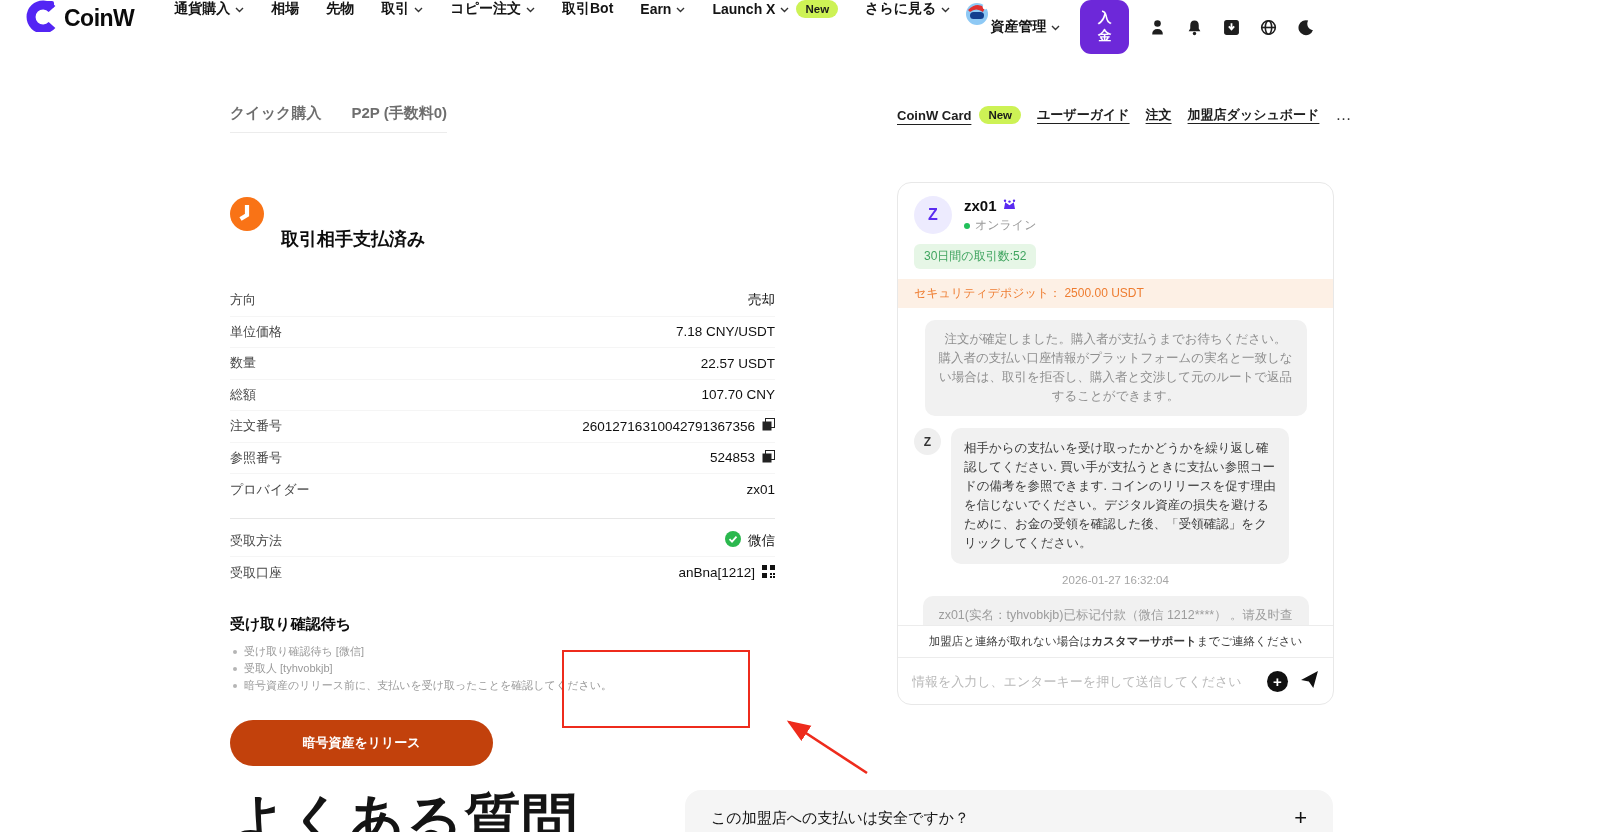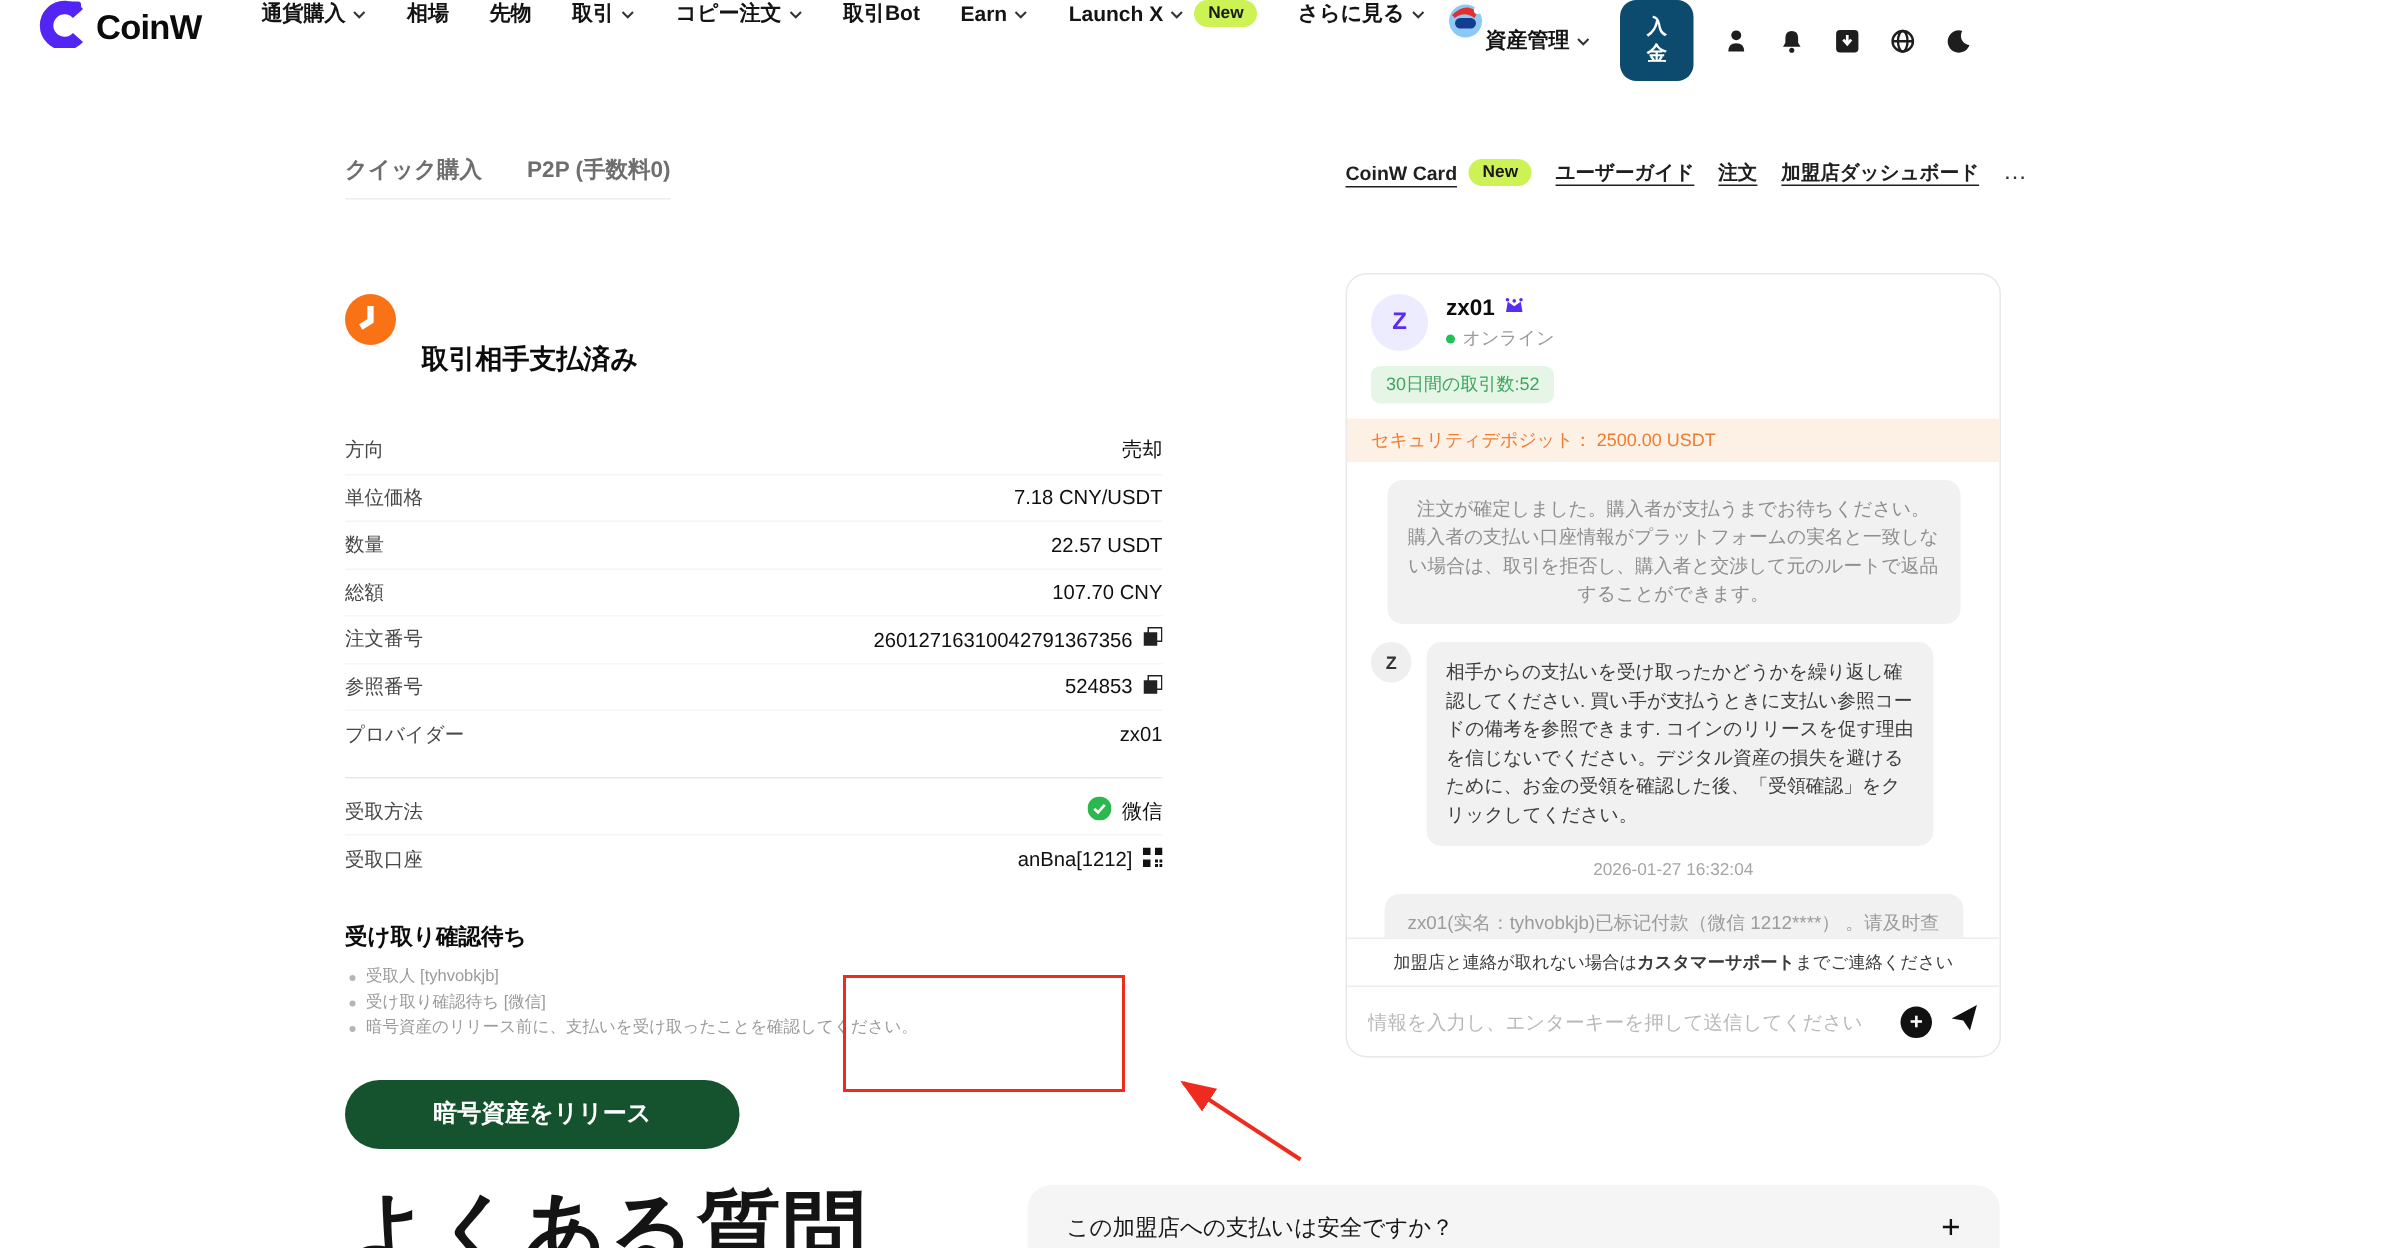--- a/index.html
+++ b/index.html
@@ -15,21 +15,21 @@
          display:flex; align-items:flex-start; padding:0 26px; background:#fff; }
   .logo { display:flex; align-items:center; gap:8px; margin-right:40px; }
   .logo-text { font-size:23px; font-weight:800; letter-spacing:-0.5px; color:#0b0b0b; }
   .nav { display:flex; align-items:center; gap:27px; }
   .nav-item { display:flex; align-items:center; gap:5px; font-size:14px; font-weight:600;
               color:#141414; cursor:pointer; white-space:nowrap; }
   .chev { margin-top:2px; }
   .badge-lime { background:#cdf255; color:#1a1a1a; font-size:11.5px; font-weight:600;
                 border-radius:999px; padding:3px 9px; margin-left:2px; }
   .hdr-right { margin-left:auto; display:flex; align-items:center; gap:20px; }
-  .deposit-btn { background:#0c4a6e; color:#fff; font-size:13.5px; font-weight:700;
+  .deposit-btn { background:#6d28d9; color:#fff; font-size:13.5px; font-weight:700;
                  border:none; border-radius:11px; padding:9px 15px; cursor:pointer; }
   .hdr-icon { width:18px; height:18px; display:flex; align-items:center; justify-content:center; cursor:pointer; }
   .mascot { width:26px; height:26px; margin-left:14px; cursor:pointer; }
 
   
   .tabs { position:absolute; left:230px; top:104px; display:flex; gap:30px;
           padding-bottom:9px; border-bottom:1px solid #ececec; }
   .tab { font-size:15px; font-weight:600; color:#6e6e6e; cursor:pointer; }
   .toolbar { position:absolute; left:897px; top:106px; width:437px;
              display:flex; align-items:center; gap:16px;text-align:right; }
@@ -51,22 +51,22 @@
   .waiting { margin-top:26px; }
   .waiting-title { font-size:15px; font-weight:700; color:#0c0c0c; margin-bottom:9px; }
   .waiting ul { list-style:none; }
   .waiting li { position:relative; font-size:11px; color:#9a9a9a; line-height:17px; padding-left:14px; }
   .waiting li::before { content:""; position:absolute; left:3px; top:7px; width:4px; height:4px;
                         border-radius:50%; background:#b5b5b5; }
   .btn-row { display:flex; gap:14px; margin-top:26px; }
   .btn-appeal { width:263px; height:46px; border:none; border-radius:12px; background:#f2f2f3;
                 font-size:15px; font-weight:700; color:#141414; cursor:pointer;
                 font-family:inherit; }
-  .btn-release { width:263px; height:46px; border:none; border-radius:23px; background:#14532d;
-                 font-size:16px; font-weight:700; color:#ffffff; cursor:pointer;
+  .btn-release { width:263px; height:46px; border:none; border-radius:23px; background:#c2410c;
+                 font-size:13px; font-weight:700; color:#ffffff; cursor:pointer;
                  font-family:inherit; }
 
   
   .chat { position:absolute; left:897px; top:182px; width:437px; height:523px;
           border:1px solid #e8e8e8; border-radius:14px; background:#fff;
           display:flex; flex-direction:column; overflow:hidden; }
   .chat-head { padding:13px 16px 10px 16px; }
   .merchant { display:flex; align-items:center; gap:12px; }
   .avatar { width:38px; height:38px; border-radius:50%; background:#edebfe; color:#5a2bf0;
             font-size:16px; font-weight:700; display:flex; align-items:center; justify-content:center; }
@@ -330,22 +330,22 @@
                 <rect x="11" y="11" width="2" height="2"></rect>
               </svg>
           </span>
         </span>
       </div>
     </div>
 
     <div class="waiting">
       <div class="waiting-title">受け取り確認待ち</div>
       <ul>
+        <li>受け取り確認待ち [微信]</li>
         <li>受取人 [tyhvobkjb]</li>
-        <li>受け取り確認待ち [微信]</li>
         <li>暗号資産のリリース前に、支払いを受け取ったことを確認してください。</li>
       </ul>
     </div>
 
     <div class="btn-row">
       <button class="btn-release">暗号資産をリリース</button>
     </div>
   </section>
 
   <aside class="chat">

